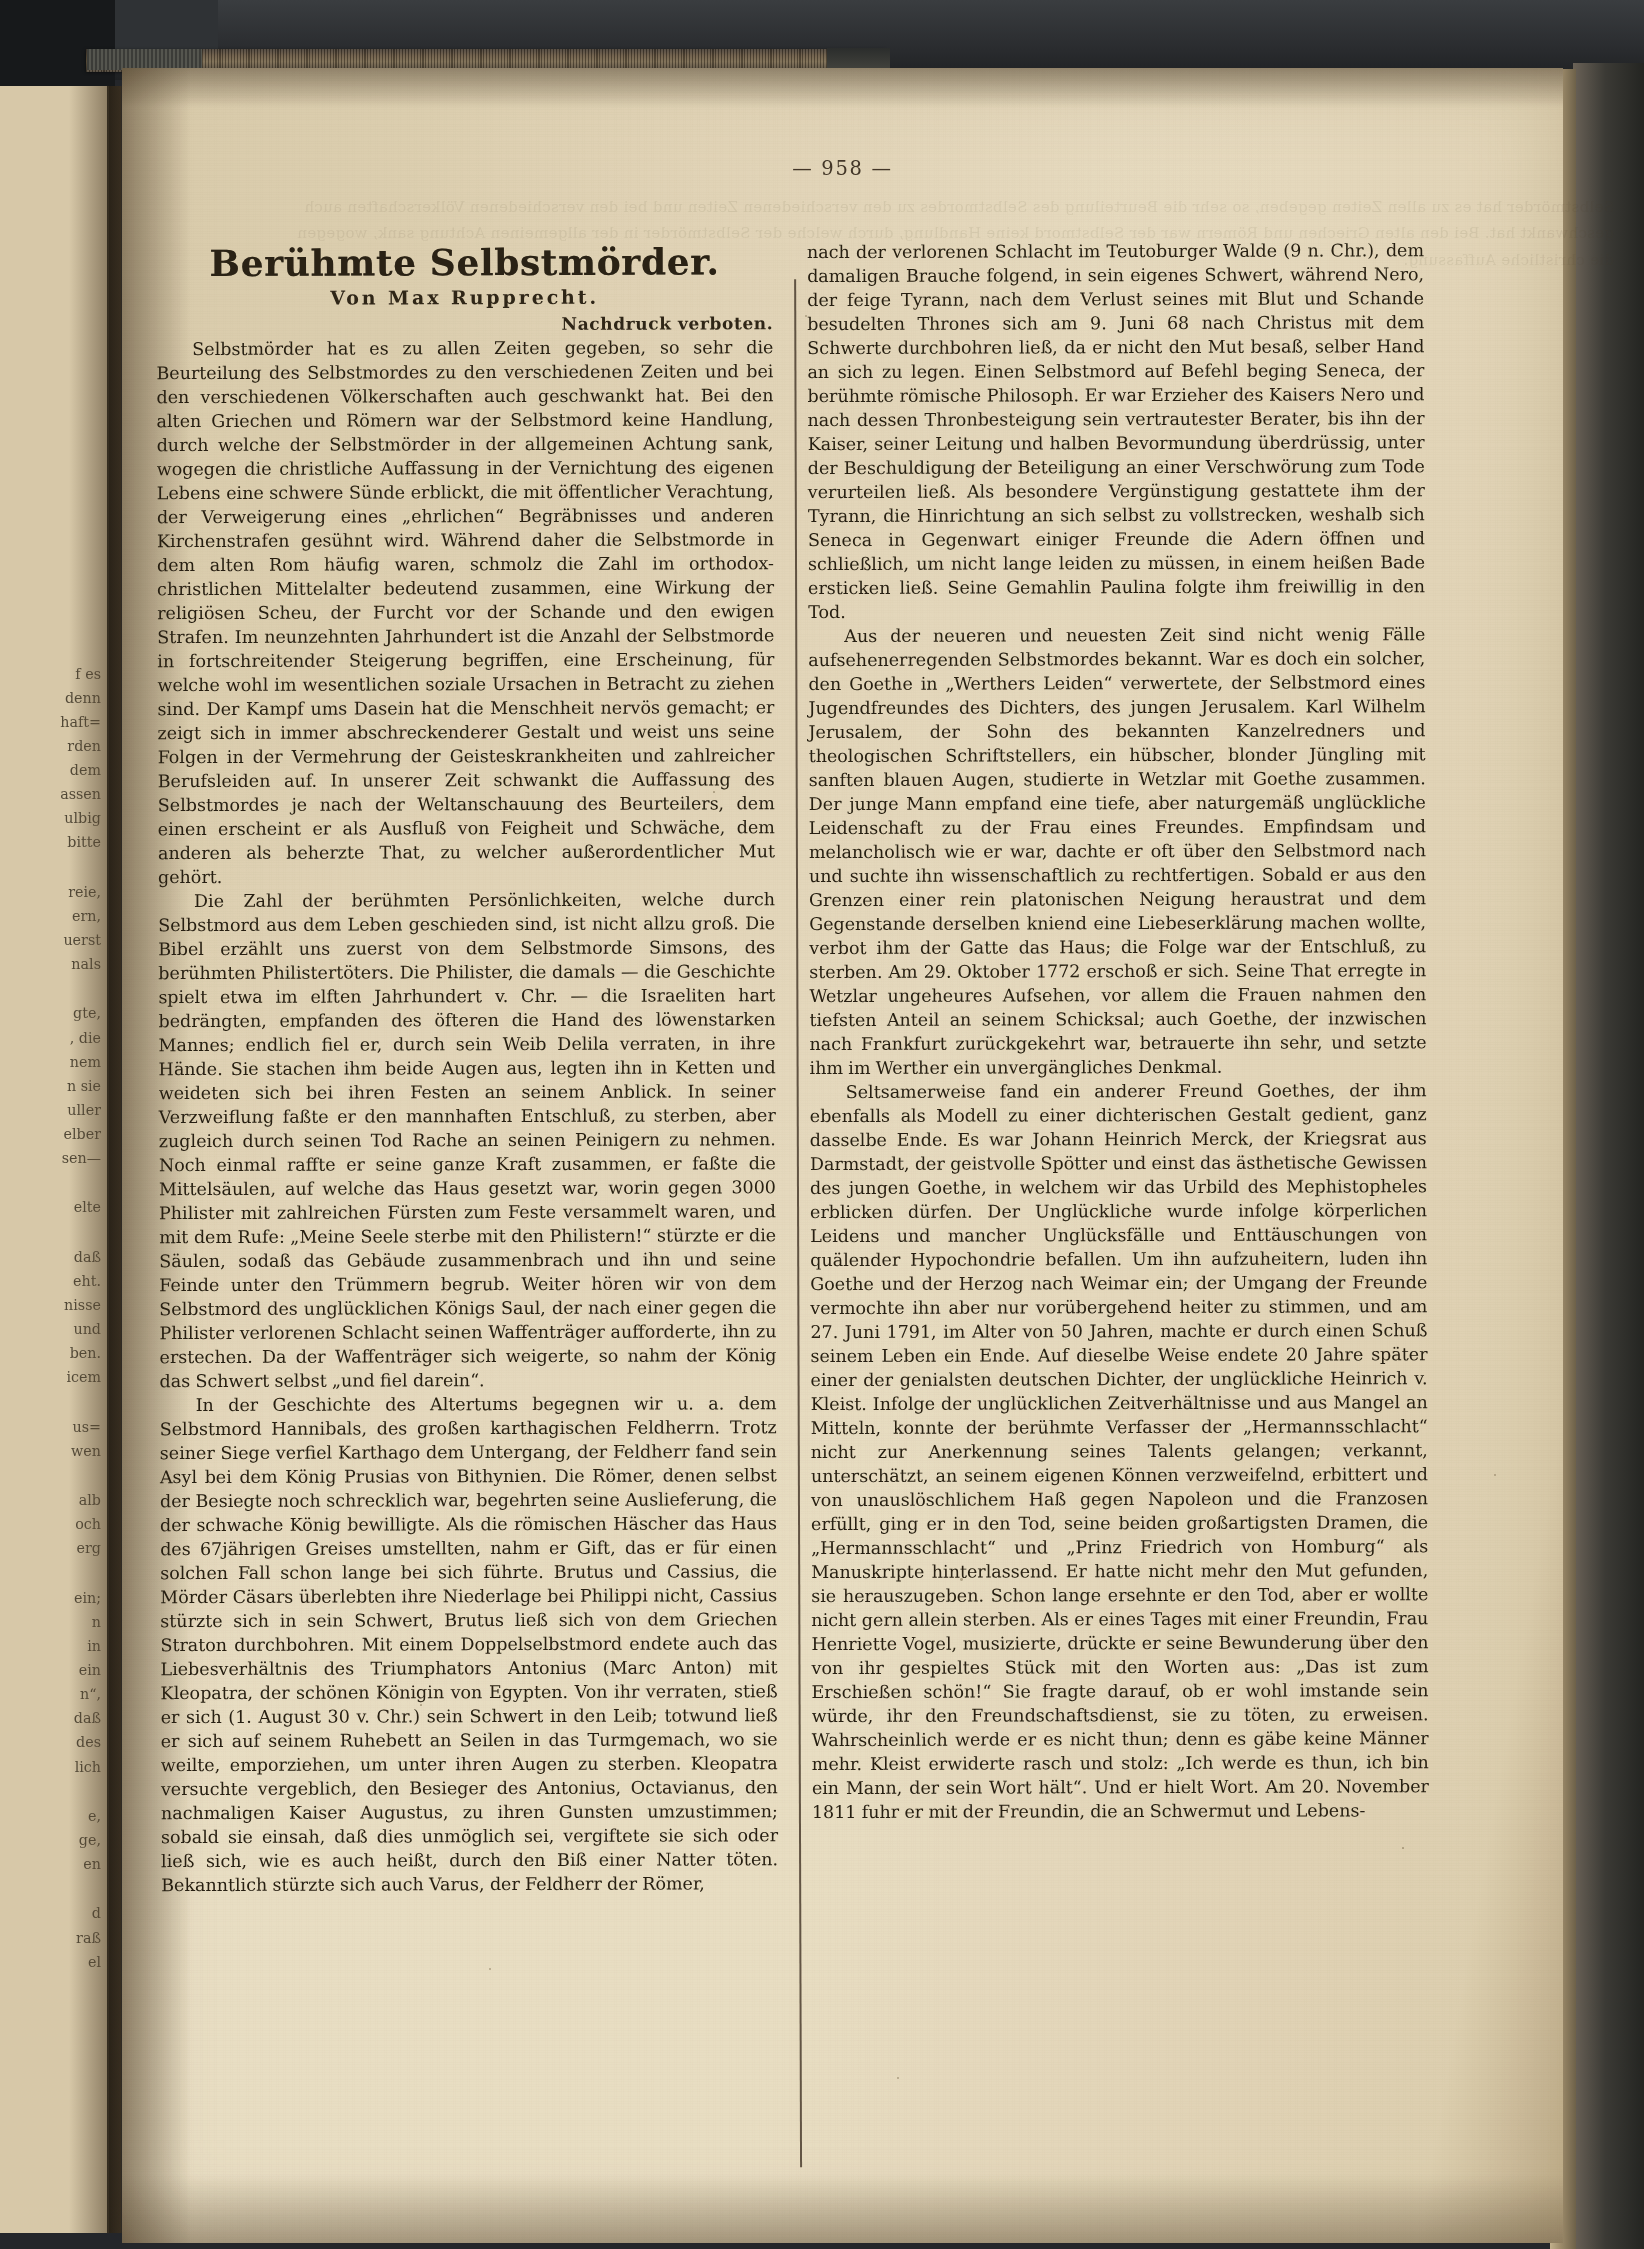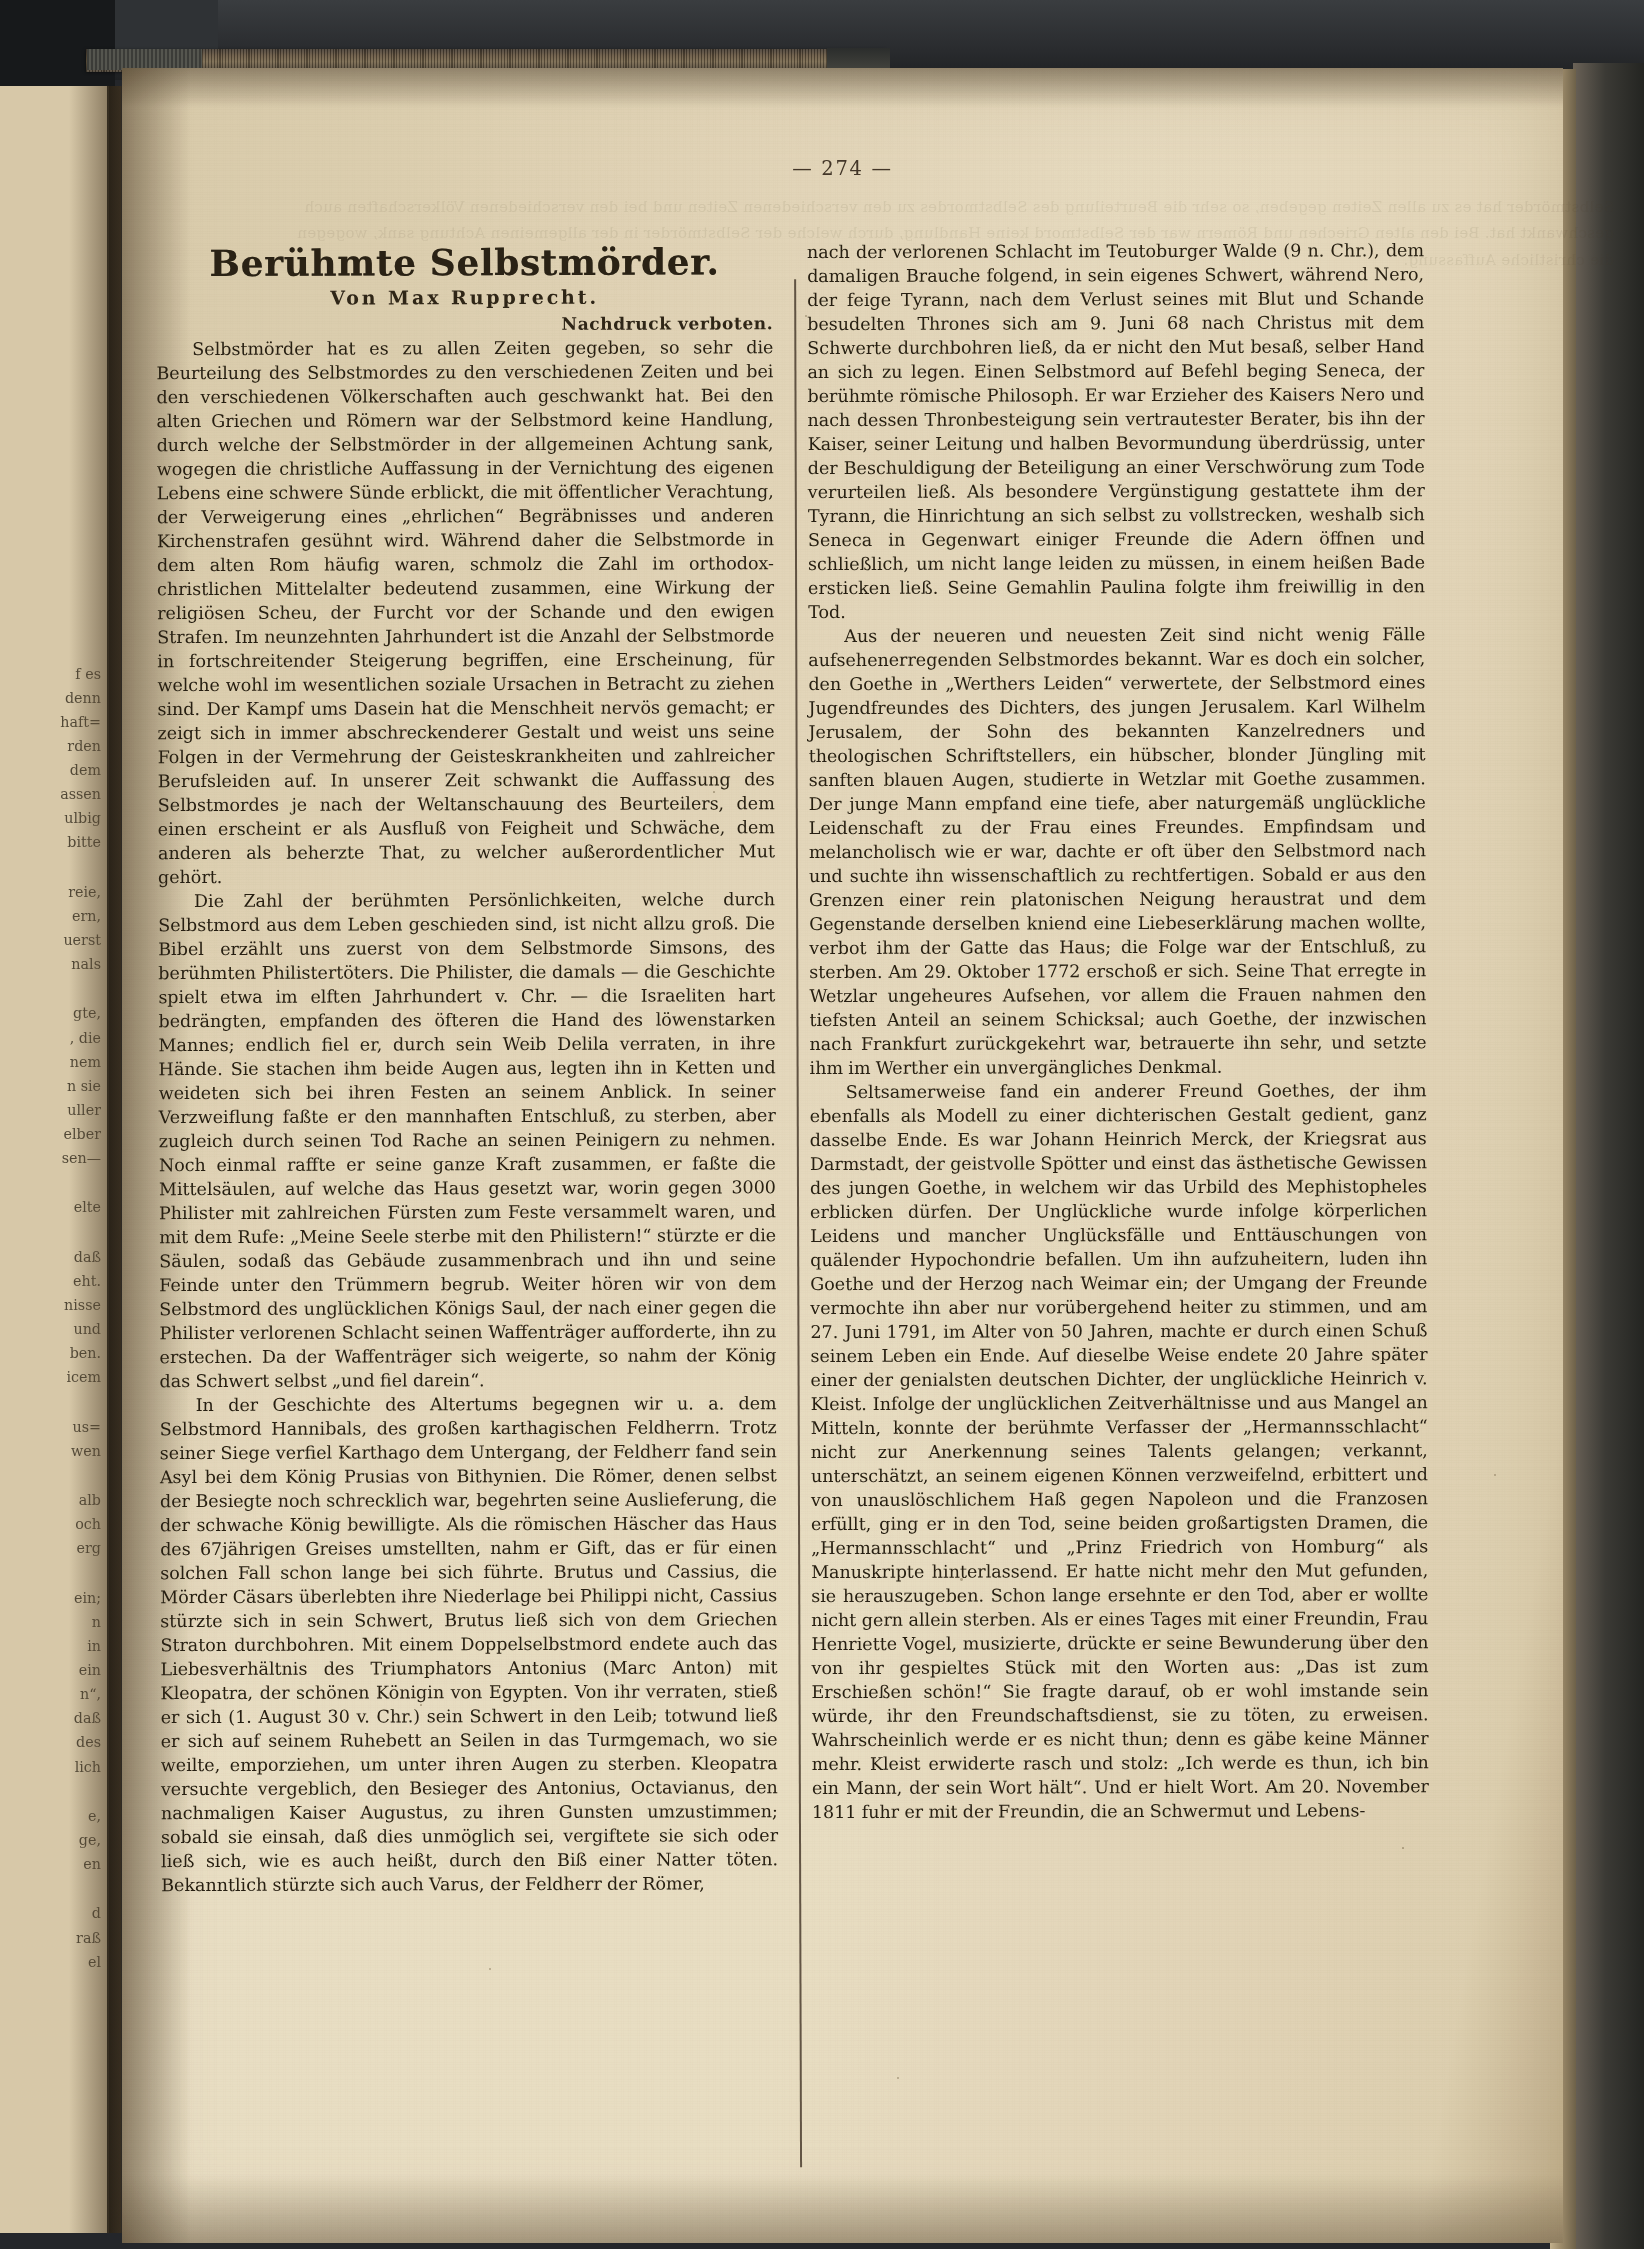--- a/index.html
+++ b/index.html
@@ -186,21 +186,21 @@
   <div class="showthrough">
     Selbstmörder hat es zu allen Zeiten gegeben, so sehr die Beurteilung des Selbstmordes
     zu den verschiedenen Zeiten und bei den verschiedenen Völkerschaften auch geschwankt hat.
     Bei den alten Griechen und Römern war der Selbstmord keine Handlung, durch welche der
     Selbstmörder in der allgemeinen Achtung sank, wogegen die christliche Auffassung.
   </div>
   <div class="page-top-shadow"></div>
   <div class="page-left-shadow"></div>
   <div class="page-bottom-shadow"></div>
 
-  <div class="folio">— 274 —</div>
+  <div class="folio">— 958 —</div>
 
   <div class="content warp">
     <div class="colrule"></div>
 
     <div class="col col-left">
       <h1 class="title">Berühmte Selbstmörder.</h1>
       <div class="byline">Von Max Rupprecht.</div>
       <div class="notice">Nachdruck verboten.</div>
       <p class="body first">Selbstmörder hat es zu allen Zeiten gegeben, so sehr die Beurteilung des Selbstmordes zu den verschiedenen Zeiten und bei den verschiedenen Völkerschaften auch geschwankt hat. Bei den alten Griechen und Römern war der Selbstmord keine Handlung, durch welche der Selbstmörder in der allgemeinen Achtung sank, wogegen die christliche Auffassung in der Vernichtung des eigenen Lebens eine schwere Sünde erblickt, die mit öffentlicher Verachtung, der Verweigerung eines „ehrlichen“ Begräbnisses und anderen Kirchenstrafen gesühnt wird. Während daher die Selbstmorde in dem alten Rom häufig waren, schmolz die Zahl im orthodox-christlichen Mittelalter bedeutend zusammen, eine Wirkung der religiösen Scheu, der Furcht vor der Schande und den ewigen Strafen. Im neunzehnten Jahrhundert ist die Anzahl der Selbstmorde in fortschreitender Steigerung begriffen, eine Erscheinung, für welche wohl im wesentlichen soziale Ursachen in Betracht zu ziehen sind. Der Kampf ums Dasein hat die Menschheit nervös gemacht; er zeigt sich in immer abschreckenderer Gestalt und weist uns seine Folgen in der Vermehrung der Geisteskrankheiten und zahlreicher Berufsleiden auf. In unserer Zeit schwankt die Auffassung des Selbstmordes je nach der Weltanschauung des Beurteilers, dem einen erscheint er als Ausfluß von Feigheit und Schwäche, dem anderen als beherzte That, zu welcher außerordentlicher Mut gehört.</p>
       <p class="body">Die Zahl der berühmten Persönlichkeiten, welche durch Selbstmord aus dem Leben geschieden sind, ist nicht allzu groß. Die Bibel erzählt uns zuerst von dem Selbstmorde Simsons, des berühmten Philistertöters. Die Philister, die damals — die Geschichte spielt etwa im elften Jahrhundert v. Chr. — die Israeliten hart bedrängten, empfanden des öfteren die Hand des löwenstarken Mannes; endlich fiel er, durch sein Weib Delila verraten, in ihre Hände. Sie stachen ihm beide Augen aus, legten ihn in Ketten und weideten sich bei ihren Festen an seinem Anblick. In seiner Verzweiflung faßte er den mannhaften Entschluß, zu sterben, aber zugleich durch seinen Tod Rache an seinen Peinigern zu nehmen. Noch einmal raffte er seine ganze Kraft zusammen, er faßte die Mittelsäulen, auf welche das Haus gesetzt war, worin gegen 3000 Philister mit zahlreichen Fürsten zum Feste versammelt waren, und mit dem Rufe: „Meine Seele sterbe mit den Philistern!“ stürzte er die Säulen, sodaß das Gebäude zusammenbrach und ihn und seine Feinde unter den Trümmern begrub. Weiter hören wir von dem Selbstmord des unglücklichen Königs Saul, der nach einer gegen die Philister verlorenen Schlacht seinen Waffenträger aufforderte, ihn zu erstechen. Da der Waffenträger sich weigerte, so nahm der König das Schwert selbst „und fiel darein“.</p>

